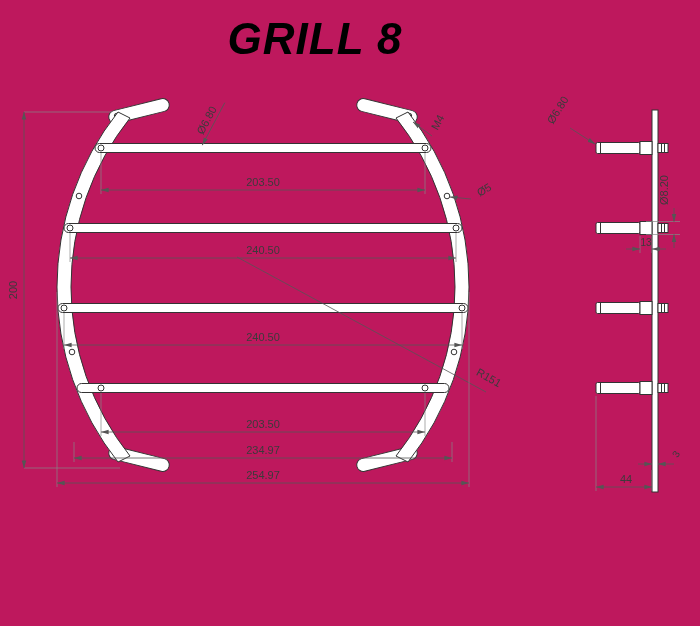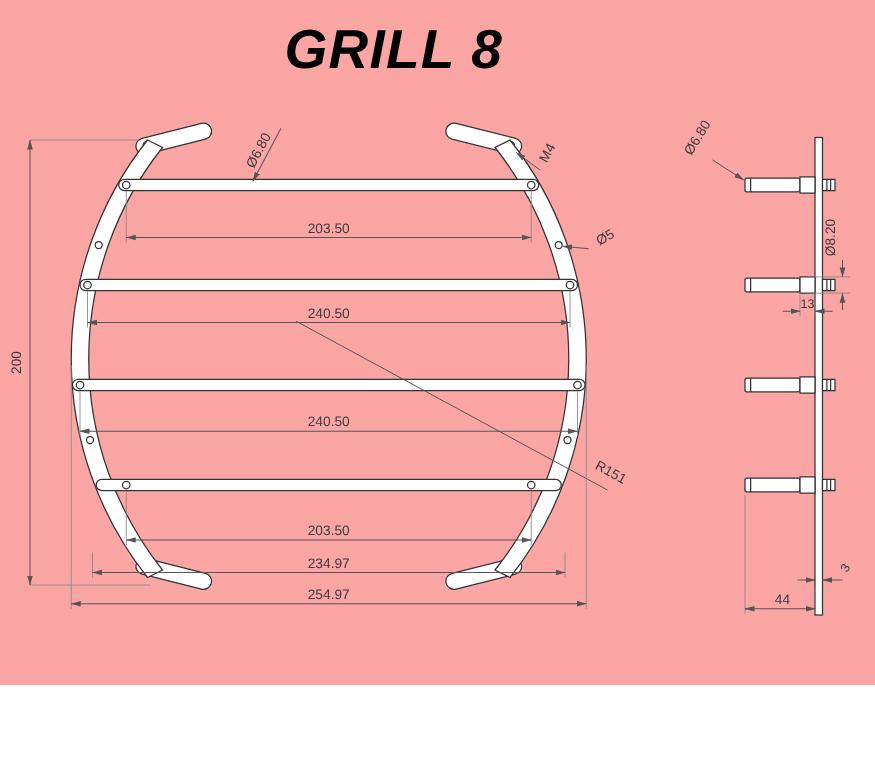--- a/index.html
+++ b/index.html
@@ -1,16 +1,16 @@
 <!DOCTYPE html>
 <html><head>
 <meta charset="utf-8">
 <style>
   html,body{margin:0;padding:0;background:#fff;}
-  .page{width:700px;height:548px;background:#fca5a5;position:relative;overflow:hidden;}
+  .page{width:700px;height:626px;background:#be185d;position:relative;overflow:hidden;}
   svg{display:block;}
   .gf{fill:#ffffff;stroke:#333;stroke-width:1;}
   .geo{fill:none;stroke:#333;stroke-width:1;}
   .dim{fill:none;stroke:#555;stroke-width:0.8;}
   .ext{fill:none;stroke:#888;stroke-width:0.7;}
   .t{font-family:"Liberation Sans",sans-serif;font-size:11px;fill:#3b3b3b;}
   .ts{font-size:10px;}
   .title{font-family:"Liberation Sans",sans-serif;font-size:44px;font-weight:800;font-style:italic;fill:#000;letter-spacing:1px;}
 </style>
 </head>

